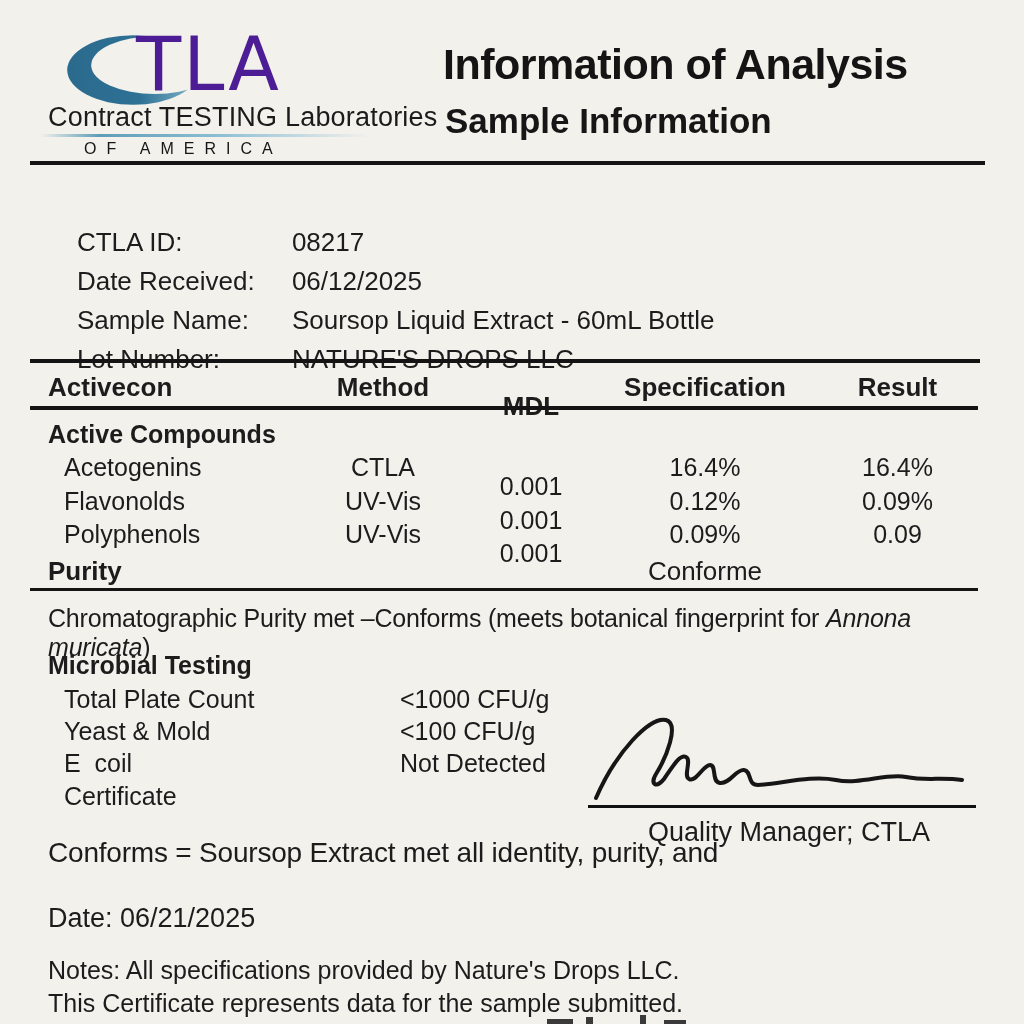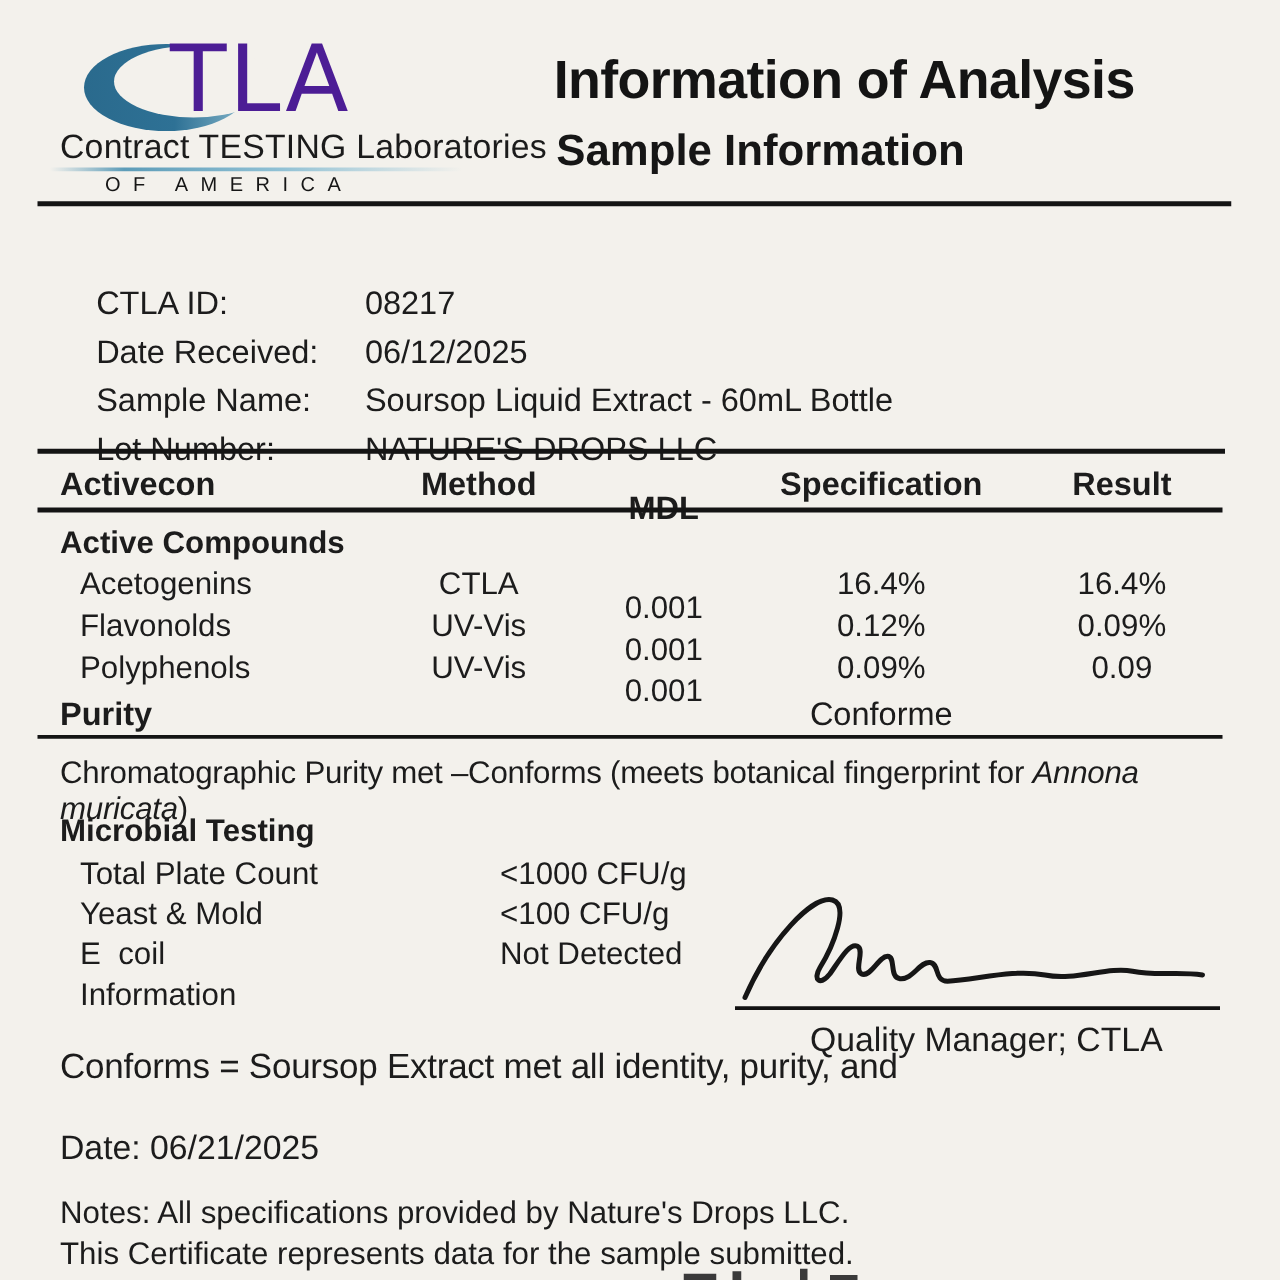--- a/index.html
+++ b/index.html
@@ -147,21 +147,21 @@
 
   <div class="abs chrom-note"><span>Chromatographic Purity met –Conforms (meets botanical fingerprint for </span><i>Annona muricata</i><span>)</span></div>
 
   <div class="abs micro-title">Microbial Testing</div>
   <div class="abs m-name mrow1">Total Plate Count</div>
   <div class="abs m-value mrow1">&lt;1000 CFU/g</div>
   <div class="abs m-name mrow2">Yeast &amp; Mold</div>
   <div class="abs m-value mrow2">&lt;100 CFU/g</div>
   <div class="abs m-name mrow3">E  coil</div>
   <div class="abs m-value mrow3">Not Detected</div>
-  <div class="abs m-name mrow4">Information</div>
+  <div class="abs m-name mrow4">Certificate</div>
   <div class="abs m-value mrow4"></div>
 
   <svg class="abs sig-svg" viewBox="0 0 385 95" fill="none">
     <path d="M 8 88
              C 28 42, 62 6, 78 10
              C 92 14, 78 48, 68 64
              C 62 74, 68 79, 76 69
              C 85 56, 92 44, 98 47
              C 104 50, 95 66, 101 69
              C 108 73, 115 55, 122 55

